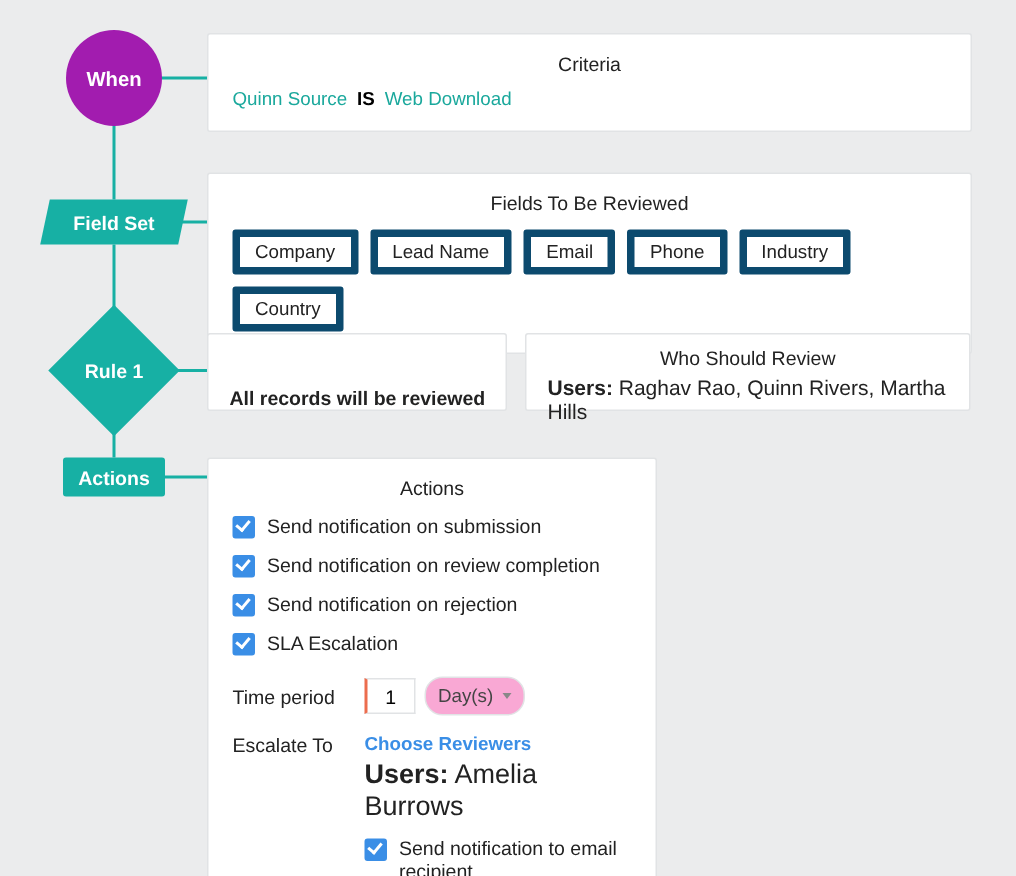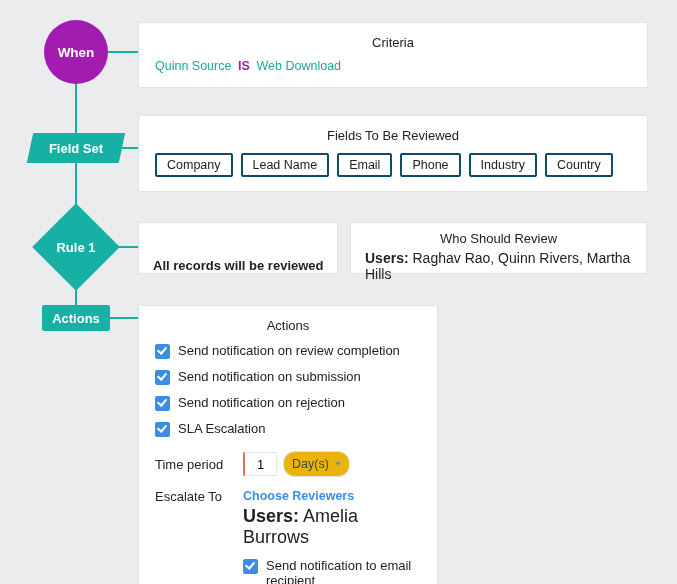--- a/index.html
+++ b/index.html
@@ -162,21 +162,21 @@
     padding:12px 16px 12px;
   }
 
   .pill-row {
     margin-top: 10px;
     display:flex;
     gap:8px;
     flex-wrap: wrap;
   }
   .pill {
-    border: 2px solid #0c4a6e;
+    border: 5px solid #0c4a6e;
     color: #222;
     font-size: 12.5px;
     border-radius: 2px;
     padding: 3px 10px;
     background:#fff;
   }
 
   .chk-row {
     display:flex;
     align-items: flex-start;
@@ -220,21 +220,21 @@
     border: 1px solid #e1e3e5;
     border-left: 2px solid #ec6d4e;
     text-align:center;
     font-size:13px;
     box-sizing: border-box;
     margin-right:6px;
   }
   .day-select {
     height:24px;
     border:1px solid #e1e3e5;
-    background:#eab308;
+    background:#f9a8d4;
     border-radius:12px;
     font-size:12.5px;
     padding: 0 8px;
     display:flex;
     align-items:center;
     gap:6px;
     color:#444;
     text-align:right;
   }
   .caret {
@@ -317,21 +317,21 @@
   </div>
 
   <div class="actions-shape">
     <span>Actions</span>
   </div>
 
   <div class="card criteria-card">
     <div class="card-title">Criteria</div>
     <div style="margin-top:8px;">
       <span class="teal-link">Quinn Source</span>
-      <span class="teal-link" style="color:#a21caf; font-weight:600; margin:4px 3px;">IS</span>
+      <span class="teal-link" style="color:#000000; font-weight:600; margin:4px 3px;">IS</span>
       <span class="teal-link">Web Download</span>
     </div>
   </div>
 
   <div class="card fields-card">
     <div class="card-title">Fields To Be Reviewed</div>
     <div class="pill-row">
       <div class="pill">Company</div>
       <div class="pill">Lead Name</div>
       <div class="pill">Email</div>
@@ -351,25 +351,25 @@
       <b>Users:</b>
       <span>Raghav Rao, Quinn Rivers, Martha Hills</span>
     </div>
   </div>
 
   <div class="card actions-card">
     <div class="card-title">Actions</div>
 
     <div class="chk-row">
       <div class="chk"></div>
-      <span>Send notification on review completion</span>
+      <span>Send notification on submission</span>
     </div>
     <div class="chk-row">
       <div class="chk"></div>
-      <span>Send notification on submission</span>
+      <span>Send notification on review completion</span>
     </div>
     <div class="chk-row">
       <div class="chk"></div>
       <span>Send notification on rejection</span>
     </div>
     <div class="chk-row">
       <div class="chk"></div>
       <span>SLA Escalation</span>
     </div>
 

